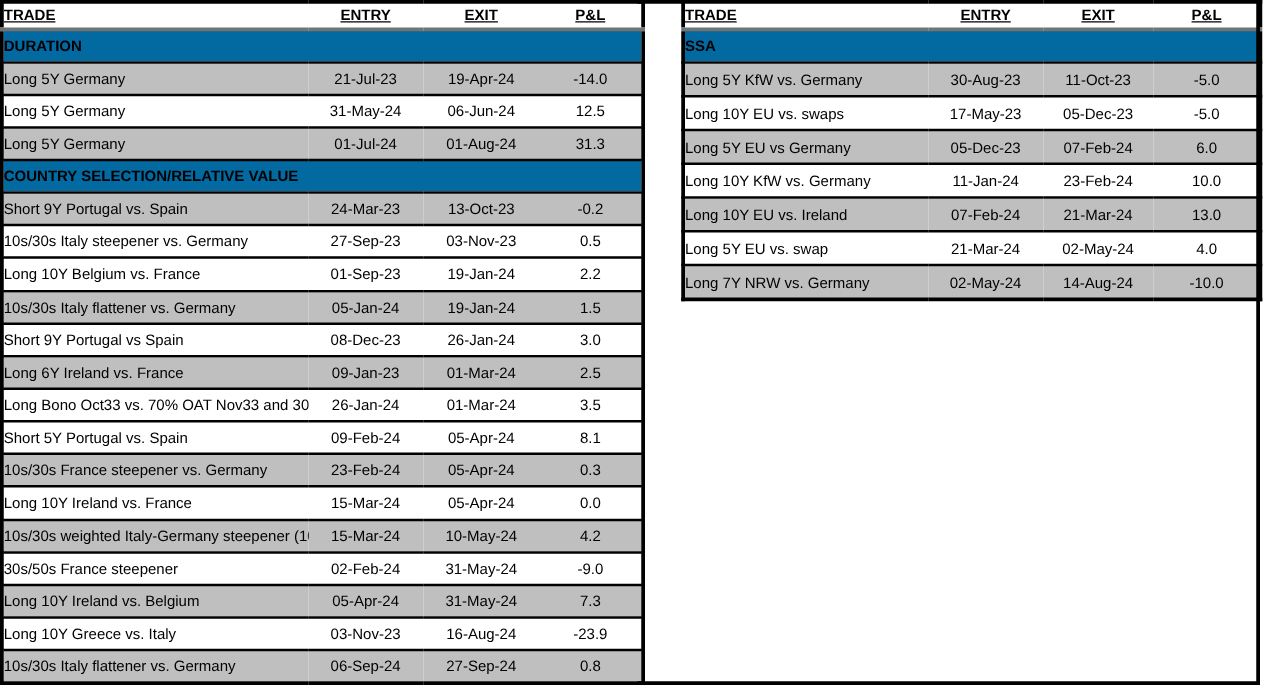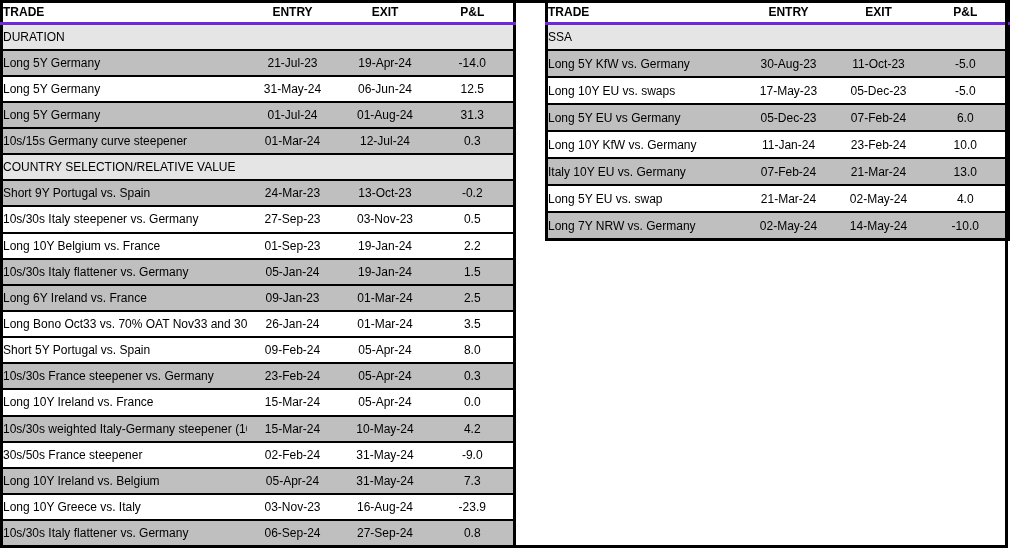--- a/index.html
+++ b/index.html
@@ -43,33 +43,34 @@
   table.trades th,
   table.trades td {
     border-top: 2px solid #000000;
     border-bottom: 2px solid #000000;
     padding: 0;
     vertical-align: middle;
     overflow: hidden;
     white-space: nowrap;
   }
   table.trades thead th {
-    border-bottom: 3px solid #6d28d9;
+    border-bottom: 3px solid #737373;
     font-weight: bold;
+    text-decoration: underline;
   }
   .h-trade, .c-trade {
     text-align: left;
     padding-left: 4px;
   }
   .h-center, .c-center {
     text-align: center;
   }
   tr.section-row td {
-    font-weight: normal;
-    background: #e5e5e5;
+    font-weight: bold;
+    background: #0369a1;
   }
   tr.data-row.gray td { background: var(--row-gray, #bfbfbf); }
   tr.data-row.white td { background: #ffffff; }
   
   .frame-seg {
     position: absolute;
     background: #000000;
   }
   .frame-top-gap    { left: 510px; top: 0;     width: 38px;  height: 3px; }
   .frame-right-edge { left: 1005px; top: 0;    width: 3px;   height: 548px; }
@@ -110,26 +111,20 @@
           <td class="c-center">31-May-24</td>
           <td class="c-center">06-Jun-24</td>
           <td class="c-center">12.5</td>
         </tr>
         <tr class="data-row gray">
           <td class="c-trade">Long 5Y Germany</td>
           <td class="c-center">01-Jul-24</td>
           <td class="c-center">01-Aug-24</td>
           <td class="c-center">31.3</td>
         </tr>
-        <tr class="data-row gray">
-          <td class="c-trade">10s/15s Germany curve steepener</td>
-          <td class="c-center">01-Mar-24</td>
-          <td class="c-center">12-Jul-24</td>
-          <td class="c-center">0.3</td>
-        </tr>
         <tr class="section-row">
           <td colspan="4" class="c-trade">COUNTRY SELECTION/RELATIVE VALUE</td>
         </tr>
         <tr class="data-row gray">
           <td class="c-trade">Short 9Y Portugal vs. Spain</td>
           <td class="c-center">24-Mar-23</td>
           <td class="c-center">13-Oct-23</td>
           <td class="c-center">-0.2</td>
         </tr>
         <tr class="data-row white">
@@ -143,37 +138,43 @@
           <td class="c-center">01-Sep-23</td>
           <td class="c-center">19-Jan-24</td>
           <td class="c-center">2.2</td>
         </tr>
         <tr class="data-row gray">
           <td class="c-trade">10s/30s Italy flattener vs. Germany</td>
           <td class="c-center">05-Jan-24</td>
           <td class="c-center">19-Jan-24</td>
           <td class="c-center">1.5</td>
         </tr>
+        <tr class="data-row white">
+          <td class="c-trade">Short 9Y Portugal vs Spain</td>
+          <td class="c-center">08-Dec-23</td>
+          <td class="c-center">26-Jan-24</td>
+          <td class="c-center">3.0</td>
+        </tr>
         <tr class="data-row gray">
           <td class="c-trade">Long 6Y Ireland vs. France</td>
           <td class="c-center">09-Jan-23</td>
           <td class="c-center">01-Mar-24</td>
           <td class="c-center">2.5</td>
         </tr>
         <tr class="data-row white">
           <td class="c-trade">Long Bono Oct33 vs. 70% OAT Nov33 and 30%</td>
           <td class="c-center">26-Jan-24</td>
           <td class="c-center">01-Mar-24</td>
           <td class="c-center">3.5</td>
         </tr>
         <tr class="data-row white">
           <td class="c-trade">Short 5Y Portugal vs. Spain</td>
           <td class="c-center">09-Feb-24</td>
           <td class="c-center">05-Apr-24</td>
-          <td class="c-center">8.0</td>
+          <td class="c-center">8.1</td>
         </tr>
         <tr class="data-row gray">
           <td class="c-trade">10s/30s France steepener vs. Germany</td>
           <td class="c-center">23-Feb-24</td>
           <td class="c-center">05-Apr-24</td>
           <td class="c-center">0.3</td>
         </tr>
         <tr class="data-row white">
           <td class="c-trade">Long 10Y Ireland vs. France</td>
           <td class="c-center">15-Mar-24</td>
@@ -250,35 +251,35 @@
           <td class="c-center">07-Feb-24</td>
           <td class="c-center">6.0</td>
         </tr>
         <tr class="data-row white">
           <td class="c-trade">Long 10Y KfW vs. Germany</td>
           <td class="c-center">11-Jan-24</td>
           <td class="c-center">23-Feb-24</td>
           <td class="c-center">10.0</td>
         </tr>
         <tr class="data-row gray">
-          <td class="c-trade">Italy 10Y EU vs. Germany</td>
+          <td class="c-trade">Long 10Y EU vs. Ireland</td>
           <td class="c-center">07-Feb-24</td>
           <td class="c-center">21-Mar-24</td>
           <td class="c-center">13.0</td>
         </tr>
         <tr class="data-row white">
           <td class="c-trade">Long 5Y EU vs. swap</td>
           <td class="c-center">21-Mar-24</td>
           <td class="c-center">02-May-24</td>
           <td class="c-center">4.0</td>
         </tr>
         <tr class="data-row gray">
           <td class="c-trade">Long 7Y NRW vs. Germany</td>
           <td class="c-center">02-May-24</td>
-          <td class="c-center">14-May-24</td>
+          <td class="c-center">14-Aug-24</td>
           <td class="c-center">-10.0</td>
         </tr>
       </tbody>
   </table>
 
   <div class="frame-seg frame-top-gap"></div>
   <div class="frame-seg frame-right-edge"></div>
   <div class="frame-seg frame-bottom-gap"></div>
 
 </div>

